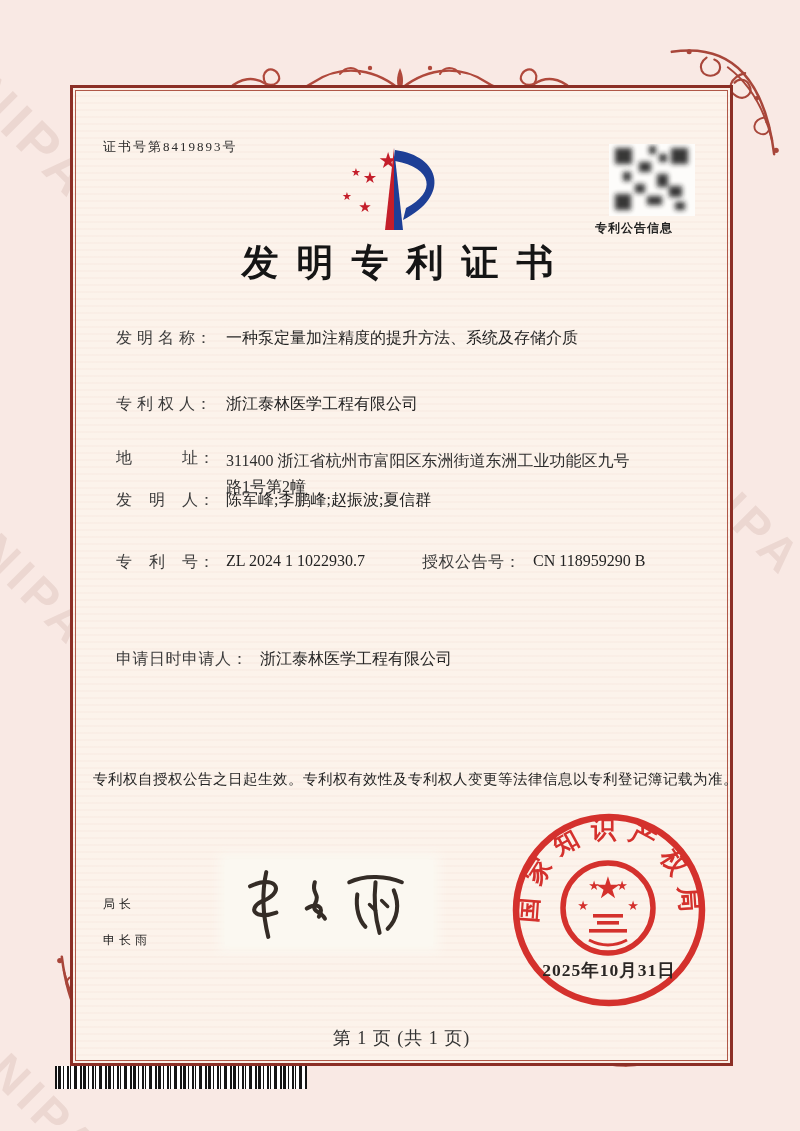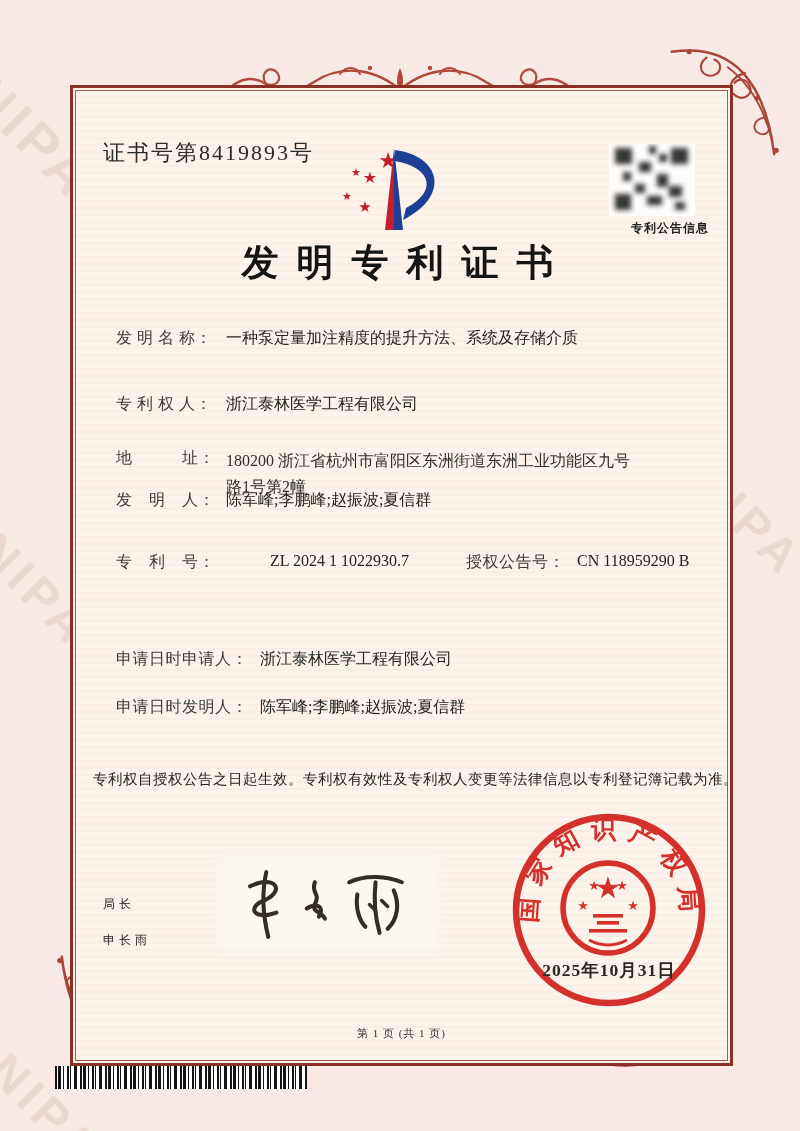--- a/index.html
+++ b/index.html
@@ -7,50 +7,50 @@
         font-family:"Liberation Serif","DejaVu Serif",serif;}
   
   .wm{position:absolute;font-family:"Liberation Sans","DejaVu Sans",sans-serif;
       font-weight:bold;color:rgba(170,124,112,0.16);letter-spacing:6px;
       transform:rotate(45deg);transform-origin:left top;white-space:nowrap;pointer-events:none;}
   
   .frame{position:absolute;left:70px;top:85px;width:657px;height:975px;
          border:3px solid #8c2f26;background:#fcf3eb;
          background-image:repeating-linear-gradient(0deg,rgba(215,160,148,.06) 0 2px,transparent 2px 7px);}
   .frame::before{content:"";position:absolute;inset:2px;border:1px solid #b05848;pointer-events:none;}
-  .cert-no{position:absolute;left:30px;top:50px;font-size:22px;letter-spacing:2px;color:#2b2b2b;}
+  .cert-no{position:absolute;left:30px;top:50px;font-size:13px;letter-spacing:2px;color:#2b2b2b;}
   .logo{position:absolute;left:258px;top:52px;width:132px;height:96px;}
   .qr{position:absolute;left:536px;top:56px;width:86px;height:72px;background:#fdfcfa;}
-  .qr-caption{position:absolute;left:522px;top:132px;width:114px;text-align:right;
+  .qr-caption{position:absolute;left:522px;top:132px;width:114px;text-align:left;
               font-size:12px;letter-spacing:1px;color:#222;font-weight:bold;}
   .title{position:absolute;left:0;top:150px;width:100%;text-align:center;
          font-family:"Liberation Sans","DejaVu Sans",sans-serif;font-weight:bold;
          font-size:37px;letter-spacing:18px;padding-left:10px;box-sizing:border-box;color:#151515;}
   
   .row{position:absolute;left:43px;right:26px;font-size:16px;color:#2e2e2e;white-space:nowrap;}
   .lbl{display:inline-block;min-width:104px;margin-right:6px;color:#3c3c3c;letter-spacing:.5px;white-space:pre;vertical-align:top;}
   .lbl.auto{min-width:0;margin-right:12px;}
   .val{color:#242424;}
-  .val.w1{display:inline-block;width:196px;margin-left:44px;}
+  .val.w1{display:inline-block;width:196px;}
   .addr-lines{display:inline-block;vertical-align:top;white-space:normal;line-height:26px;}
   .r0{top:240px}.r1{top:306px}.r2{top:360px}.r3{top:402px}
   .r4{top:464px}.r5{top:514px}.r6{top:561px}.r7{top:609px}
   
   .stmt{position:absolute;left:20px;width:617px;top:672px;text-align:center;
         font-size:14.5px;letter-spacing:.5px;line-height:39px;color:#242424;}
   .stmt div{white-space:nowrap;}
   
   .director{position:absolute;left:30px;top:798px;font-family:"Liberation Sans","DejaVu Sans",sans-serif;
             font-size:12px;letter-spacing:4px;color:#222;line-height:36px;}
   .sig-box{position:absolute;left:152px;top:772px;width:208px;height:86px;background:#fbf8f1;
            box-shadow:0 0 10px 6px #fbf8f1;}
   
   .seal{position:absolute;left:432px;top:722px;width:208px;height:200px;}
   
-  .footer{position:absolute;left:0;top:938px;width:100%;text-align:center;font-size:11px;
+  .footer{position:absolute;left:0;top:938px;width:100%;text-align:center;font-size:18px;
           letter-spacing:1px;color:#333;}
   
   .barcode{position:absolute;left:55px;top:1066px;width:252px;height:23px;background:#fff;
     background-image:repeating-linear-gradient(90deg,#141414 0 2px,#fff 2px 3px,#141414 3px 6px,
       #fff 6px 8px,#141414 8px 9px,#fff 9px 12px,#141414 12px 14px,#fff 14px 15px,#141414 15px 16px,
       #fff 16px 19px,#141414 19px 22px,#fff 22px 25px);}
   
   .flourish{position:absolute;pointer-events:none;}
   .fl-top{left:218px;top:50px;width:364px;height:70px;}
   .fl-tr{left:664px;top:48px;width:116px;height:112px;transform:scaleY(-1);}
@@ -150,33 +150,30 @@
 
     <div class="title">发明专利证书</div>
 
     <div class="row r0">
       <span class="lbl">发 明 名 称：</span><span class="val">一种泵定量加注精度的提升方法、系统及存储介质</span>
     </div>
     <div class="row r1">
       <span class="lbl">专 利 权 人：</span><span class="val">浙江泰林医学工程有限公司</span>
     </div>
     <div class="row r2">
-      <span class="lbl">地　　　址：</span><span class="addr-lines"><span>180200 浙江省杭州市富阳区东洲街道东洲工业功能区九号</span><br><span>路1号第2幢</span></span>
+      <span class="lbl">地　　　址：</span><span class="addr-lines"><span>311400 浙江省杭州市富阳区东洲街道东洲工业功能区九号</span><br><span>路1号第2幢</span></span>
     </div>
     <div class="row r3">
       <span class="lbl">发　明　人：</span><span class="val">陈军峰;李鹏峰;赵振波;夏信群</span>
     </div>
     <div class="row r4">
       <span class="lbl">专　利　号：</span><span class="val w1">ZL 2024 1 1022930.7</span><span class="lbl auto">授权公告号：</span><span class="val">CN 118959290 B</span>
     </div>
     <div class="row r6">
       <span class="lbl auto">申请日时申请人：</span><span class="val">浙江泰林医学工程有限公司</span>
-    </div>
-    <div class="row r7">
-      <span class="lbl auto">申请日时发明人：</span><span class="val">陈军峰;李鹏峰;赵振波;夏信群</span>
     </div>
 
     <div class="stmt">
       <div>专利权自授权公告之日起生效。专利权有效性及专利权人变更等法律信息以专利登记簿记载为准。</div>
     </div>
 
     <div class="director">
       <div>局长</div>
       <div>申长雨</div>
     </div>

